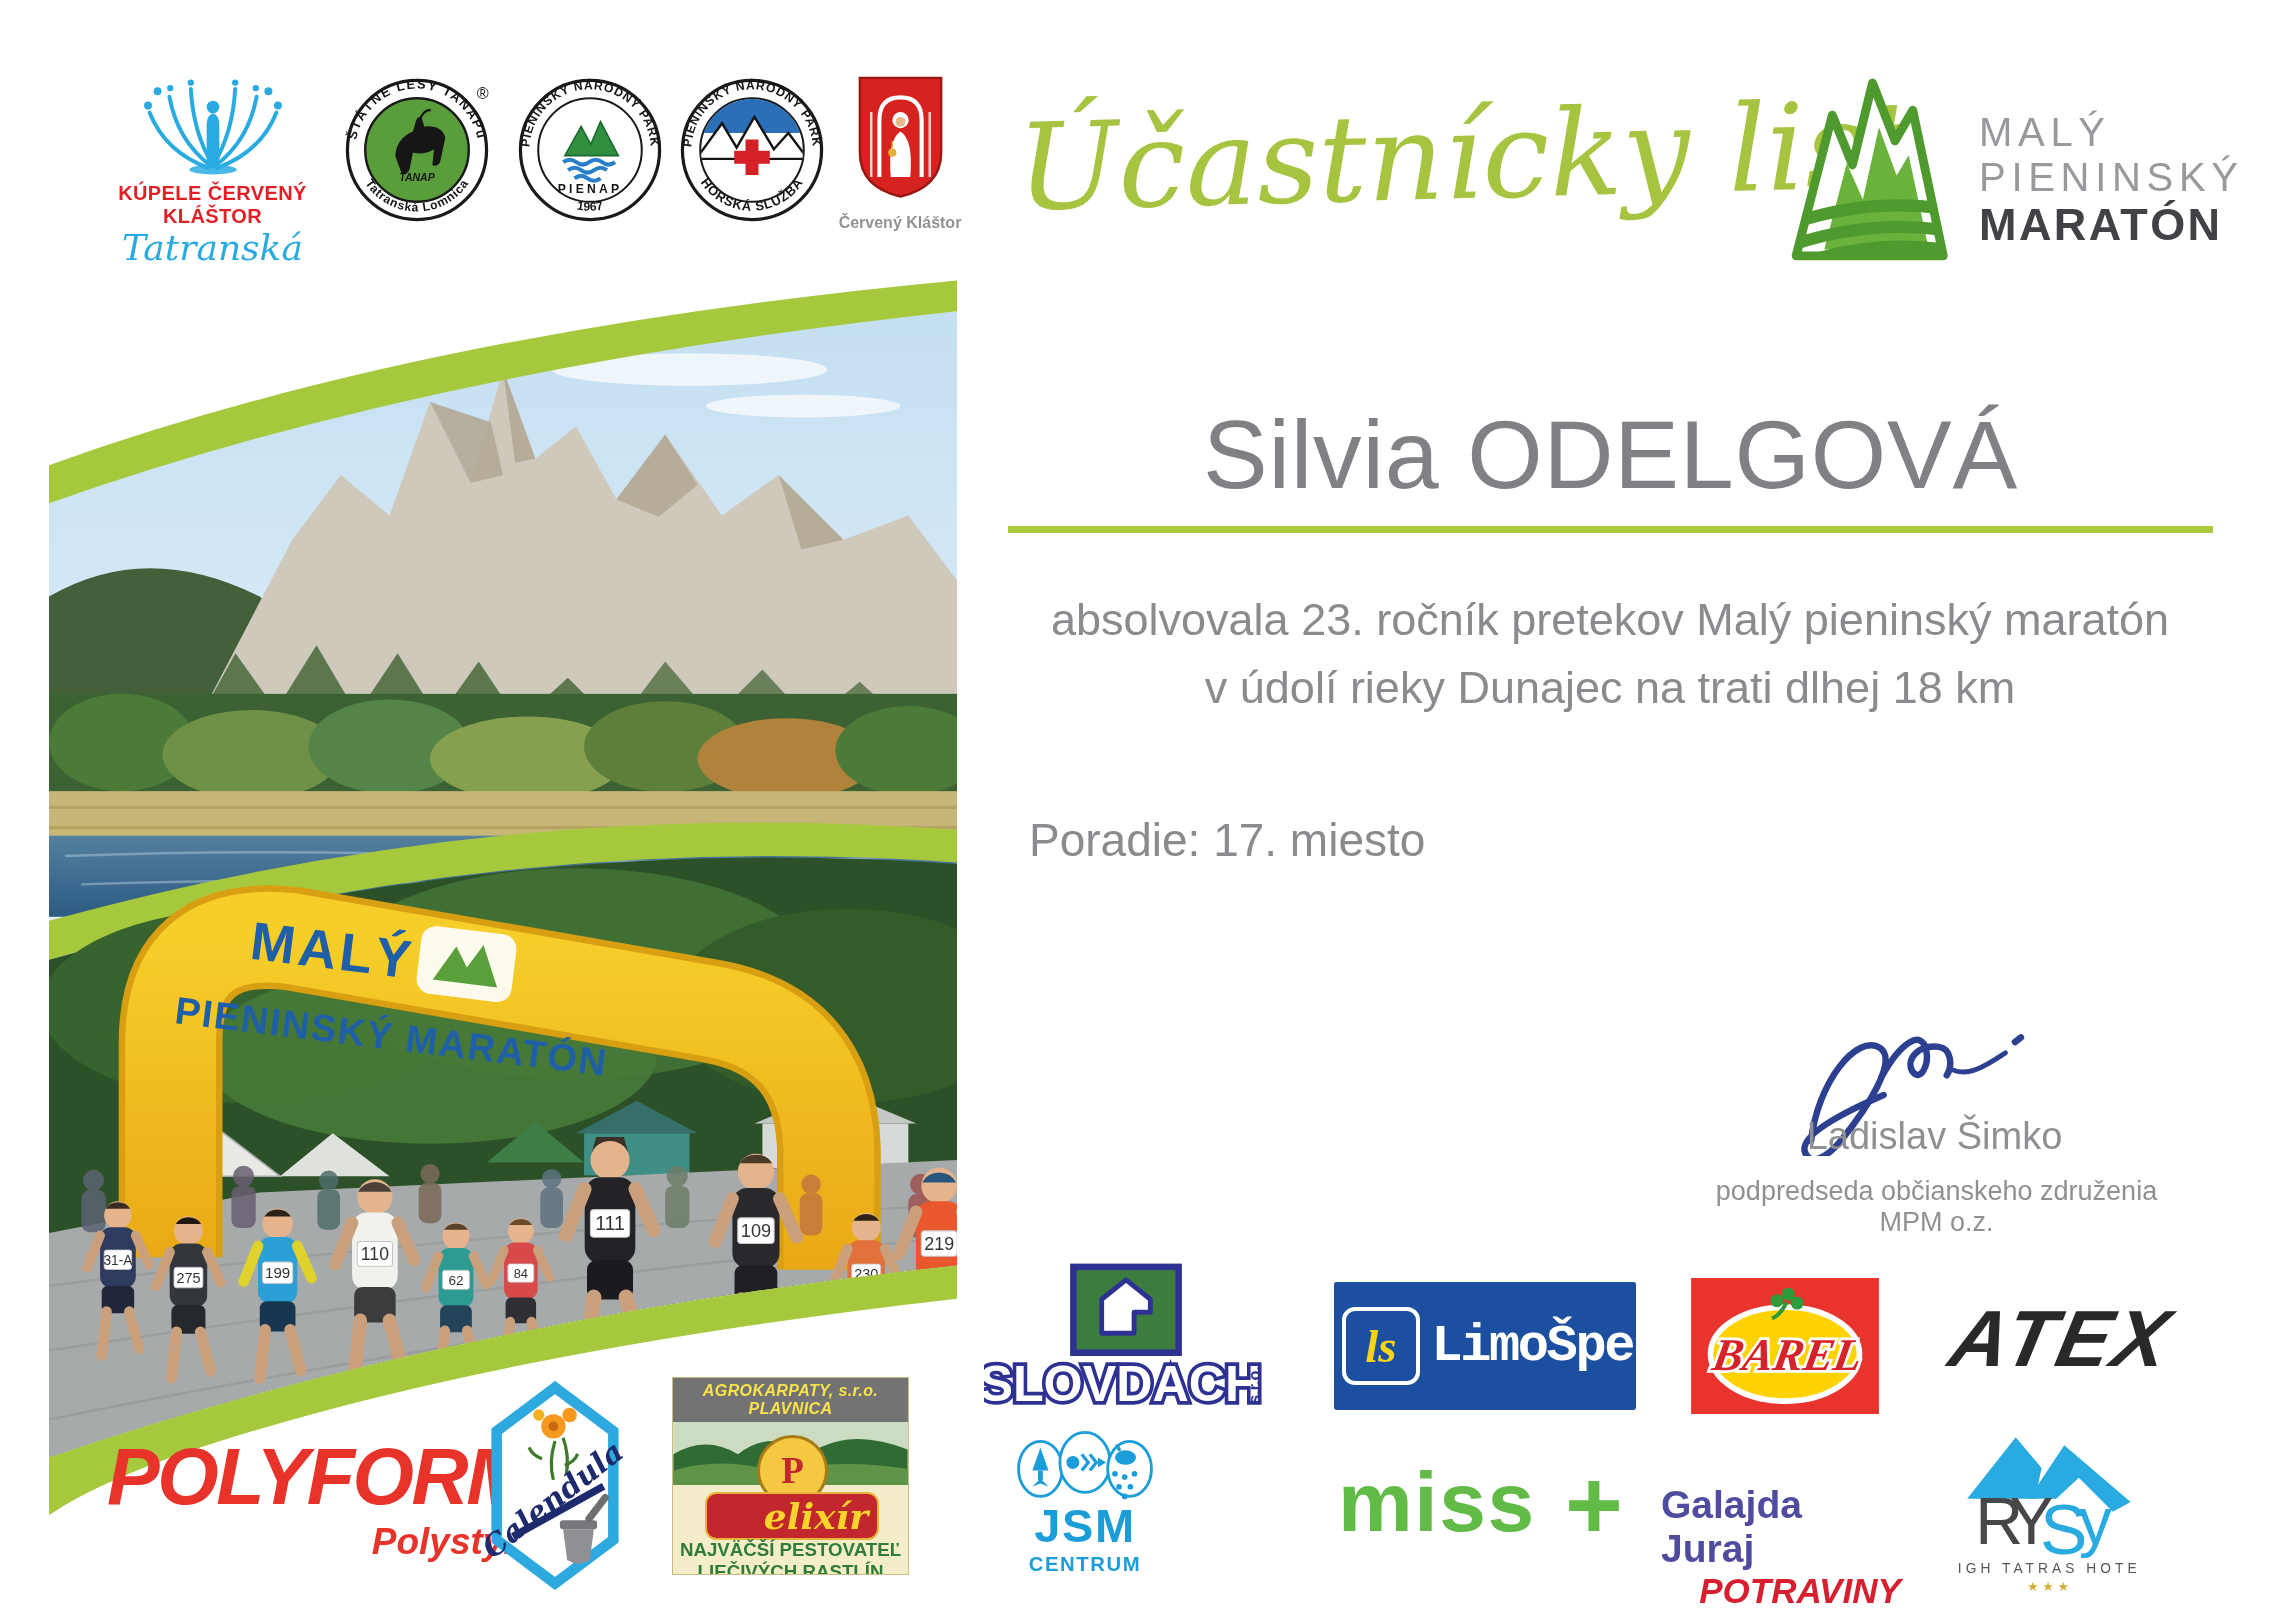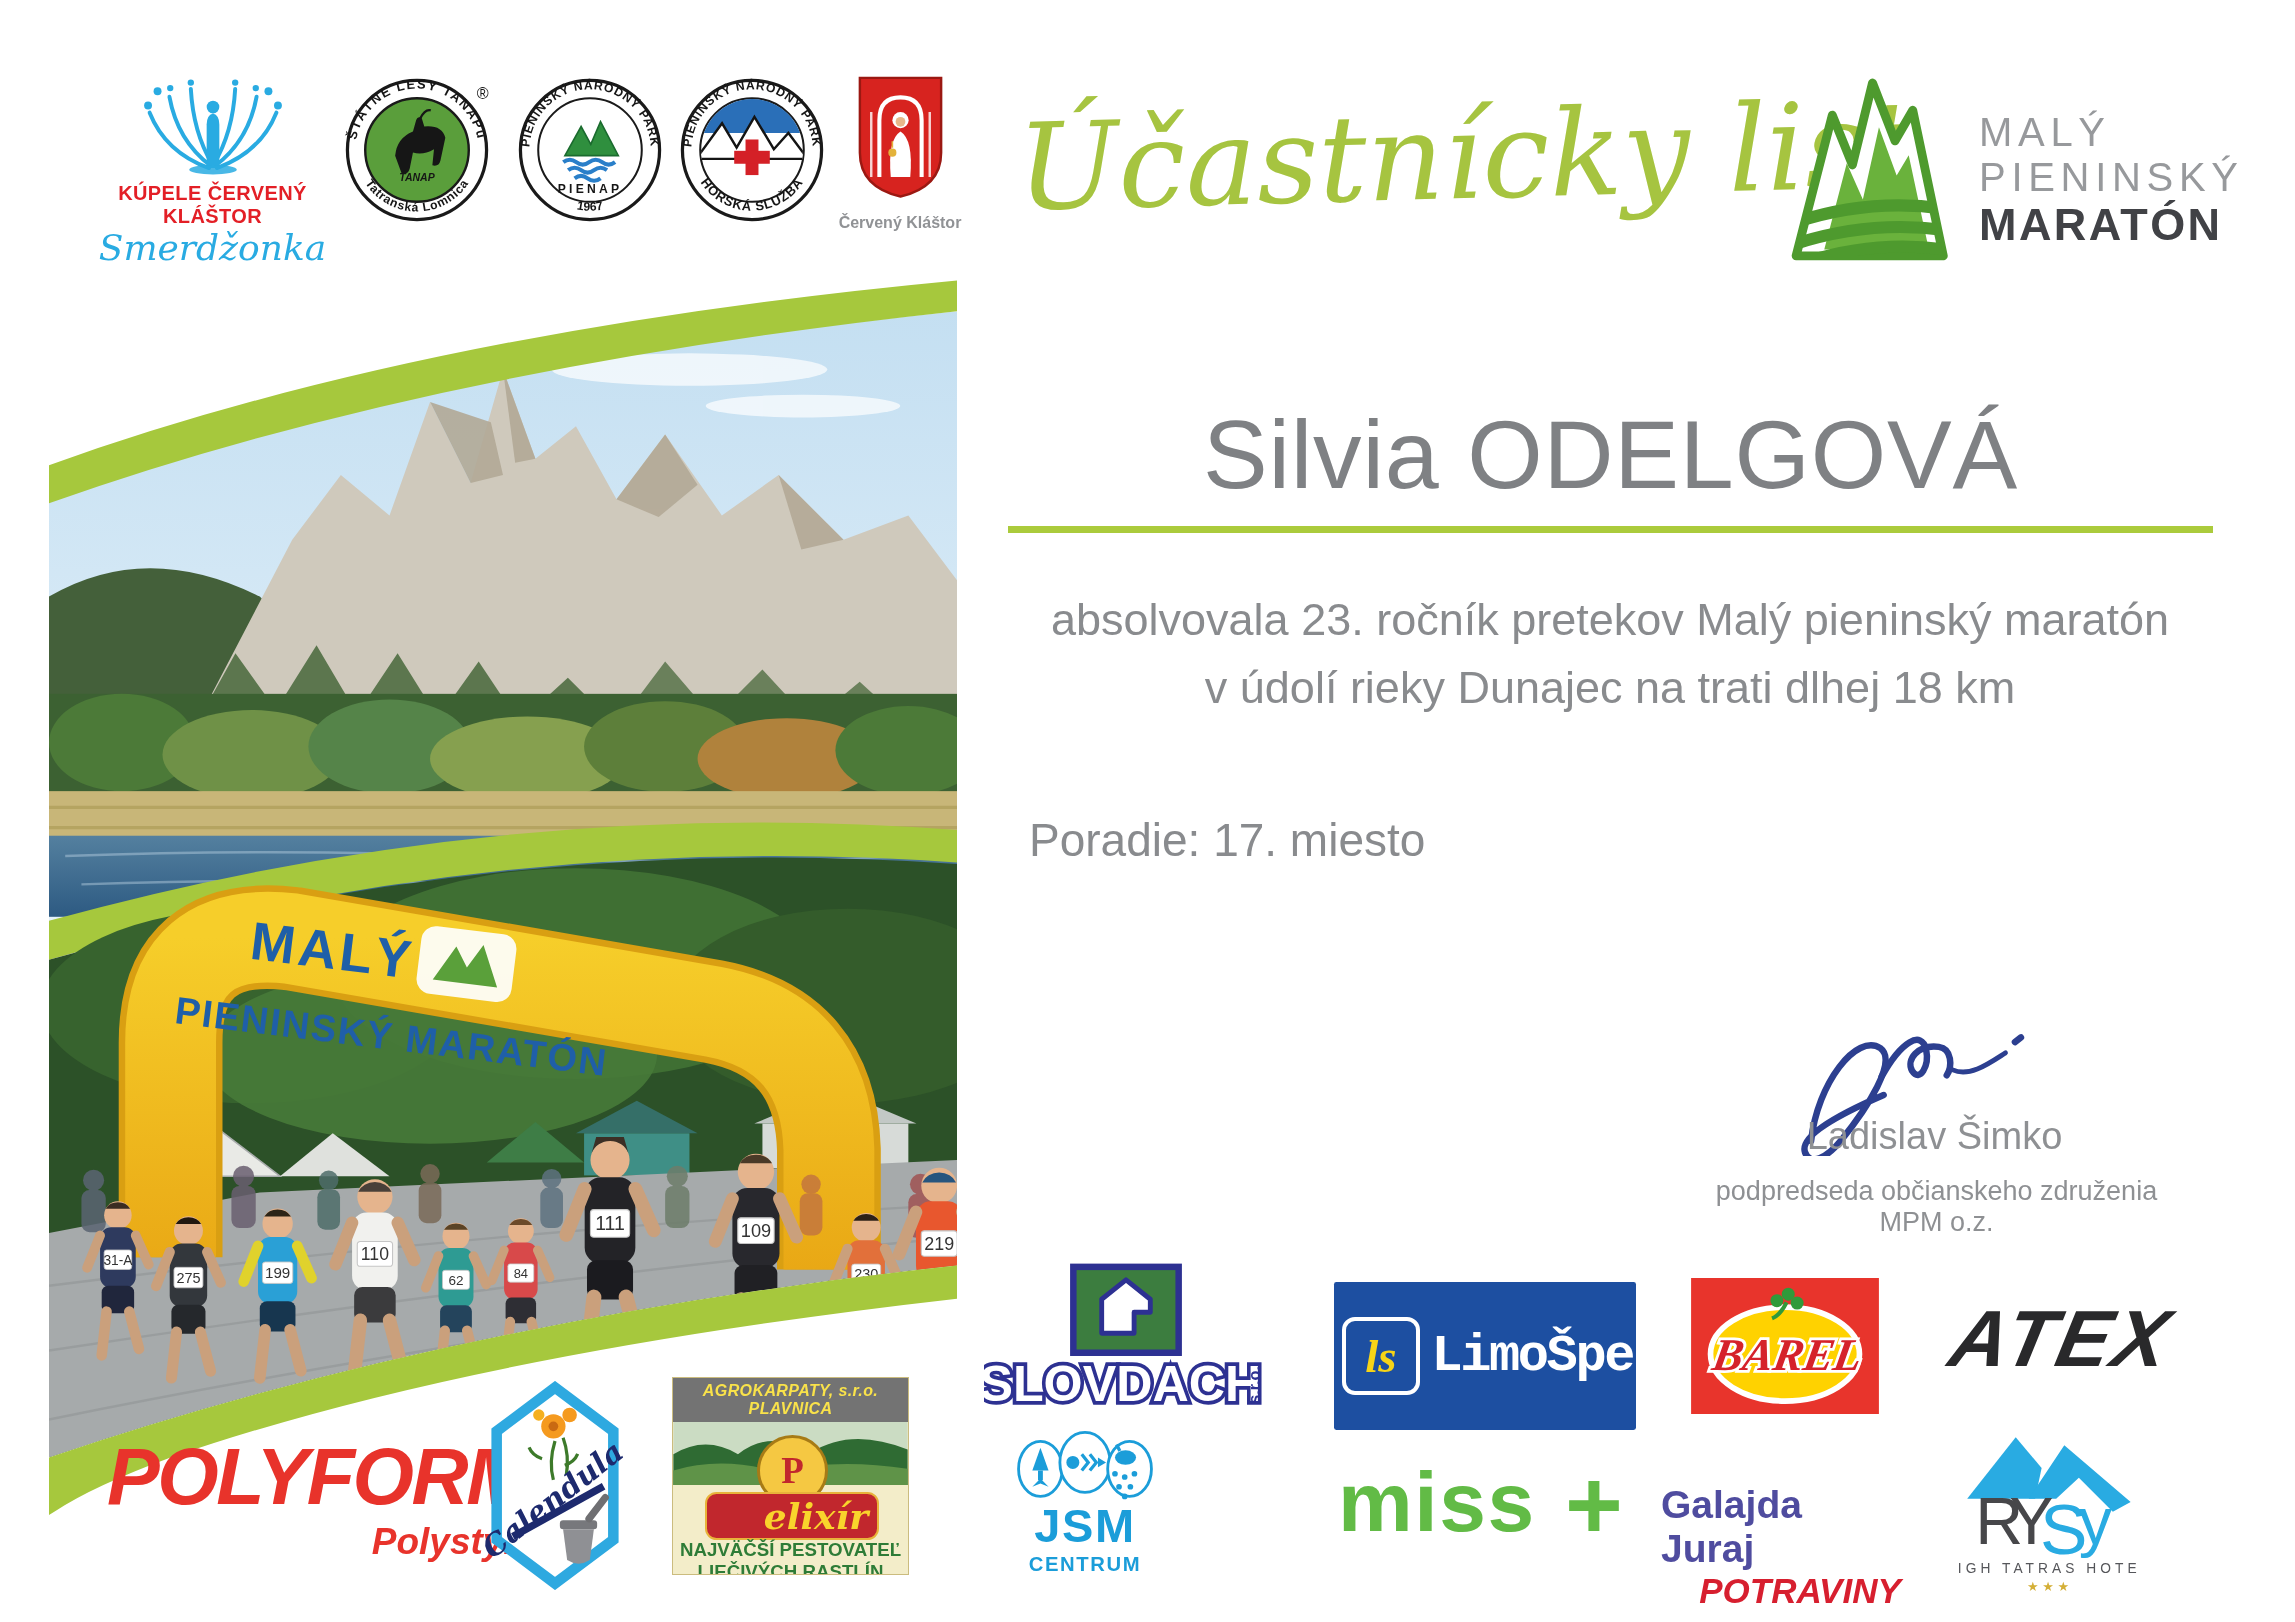--- a/index.html
+++ b/index.html
@@ -25,21 +25,21 @@
   .para{position:absolute;left:1022px;top:586px;width:1176px;text-align:center;
     font-size:45px;color:#898b8e;line-height:1.5;}
   .stats{position:absolute;left:1029px;top:813px;width:1160px;display:flex;
     justify-content:space-between;font-size:46px;color:#898b8e;}
   .signame{position:absolute;left:1744px;top:1115px;width:381px;text-align:center;
     font-size:38px;color:#8e9093;}
   .sigrole{position:absolute;left:1683px;top:1176px;width:507px;text-align:center;
     font-size:27px;color:#8e9093;}
   
   .sp{position:absolute;}
-  .limospes{background:#1d4fa1;border-radius:2.4px;display:flex;align-items:center;padding:18px 8px;}
+  .limospes{background:#1d4fa1;border-radius:2.4px;display:flex;align-items:center;padding:8px 8px;}
   .ls-box{width:70px;height:70px;background:#1d4fa1;border:4px solid #fff;border-radius:13px;
      display:flex;align-items:center;justify-content:center;flex:0 0 auto;}
   .ls-mono{font-family:"Liberation Serif",serif;font-style:italic;font-weight:700;
      font-size:47px;color:#f7d417;line-height:1;}
   .limo-word{font-family:"Liberation Mono",monospace;font-weight:700;font-size:52px;
      color:#fff;margin-left:11.4px;letter-spacing:-2.4px;}
   .limo-sro{writing-mode:vertical-rl;transform:rotate(180deg);font-size:18px;color:#fff;
      font-weight:700;margin-left:6.5px;letter-spacing:1.6px;}
   .miss{display:flex;align-items:flex-end;gap:13px;}
   .miss-word{font-size:84px;font-weight:600;color:#62bb46;letter-spacing:1.6px;line-height:.9;}
@@ -85,21 +85,21 @@
       <circle cx="182" cy="36" r="5"></circle>
         <circle cx="170" cy="18" r="5"></circle>
         <circle cx="154" cy="14" r="4"></circle>
         <circle cx="128" cy="7" r="4"></circle>
       <circle cx="100" cy="38" r="8"></circle>
       <path d="M92,115 L92,60 Q92,48 100,46 Q108,48 108,60 L108,115 Z"></path>
       <ellipse cx="100" cy="117" rx="30" ry="6" opacity=".85"></ellipse>
     </g>
   </svg>
   <div class="kupele-l1">KÚPELE ČERVENÝ KLÁŠTOR</div>
-  <div class="kupele-l2">Smerdžonka</div>
+  <div class="kupele-l2">Tatranská</div>
 </div>
 
 <svg class="abs" style="left:345px;top:78px;" width="144" height="144" viewBox="0 0 178 178">
   <defs>
     <path id="t-top" d="M13,89 A76,76 0 0 1 165,89"></path>
     <path id="t-bot" d="M13,89 A76,76 0 0 0 165,89"></path>
   </defs>
   <circle cx="89" cy="89" r="86" fill="#fff" stroke="#1a1a1a" stroke-width="4"></circle>
   <circle cx="89" cy="89" r="64" fill="#5a9e3b" stroke="#1a1a1a" stroke-width="3"></circle>
   <path d="M62,96 Q64,74 84,66 L88,52 Q90,46 95,50 L98,60 Q120,58 124,74 L118,102 Q116,110 108,108 L110,88 Q96,96 84,92 L80,112 Q78,120 70,118 Z" fill="#161616"></path>

